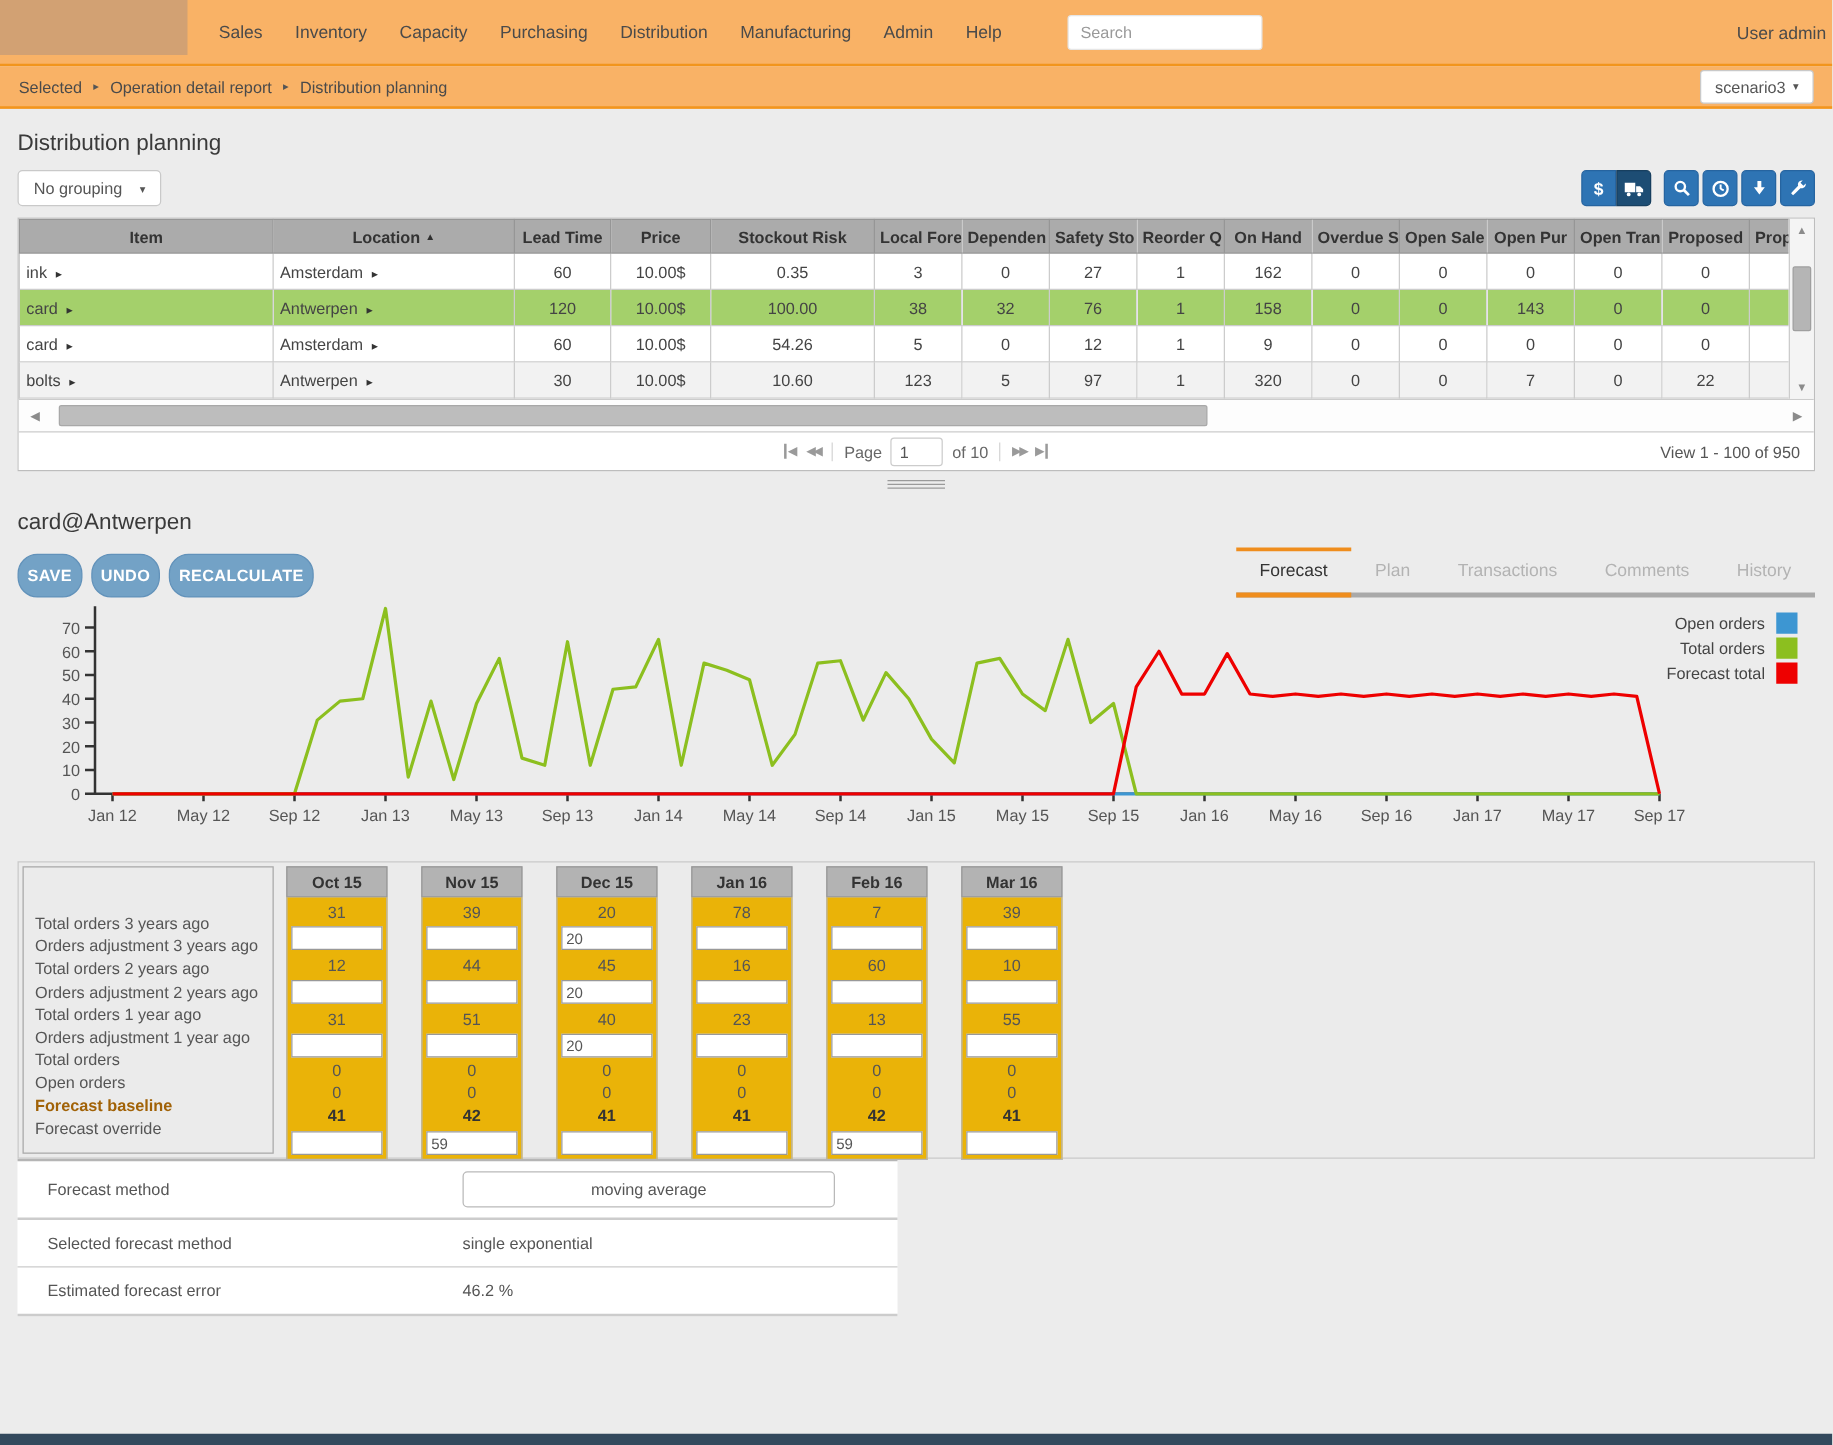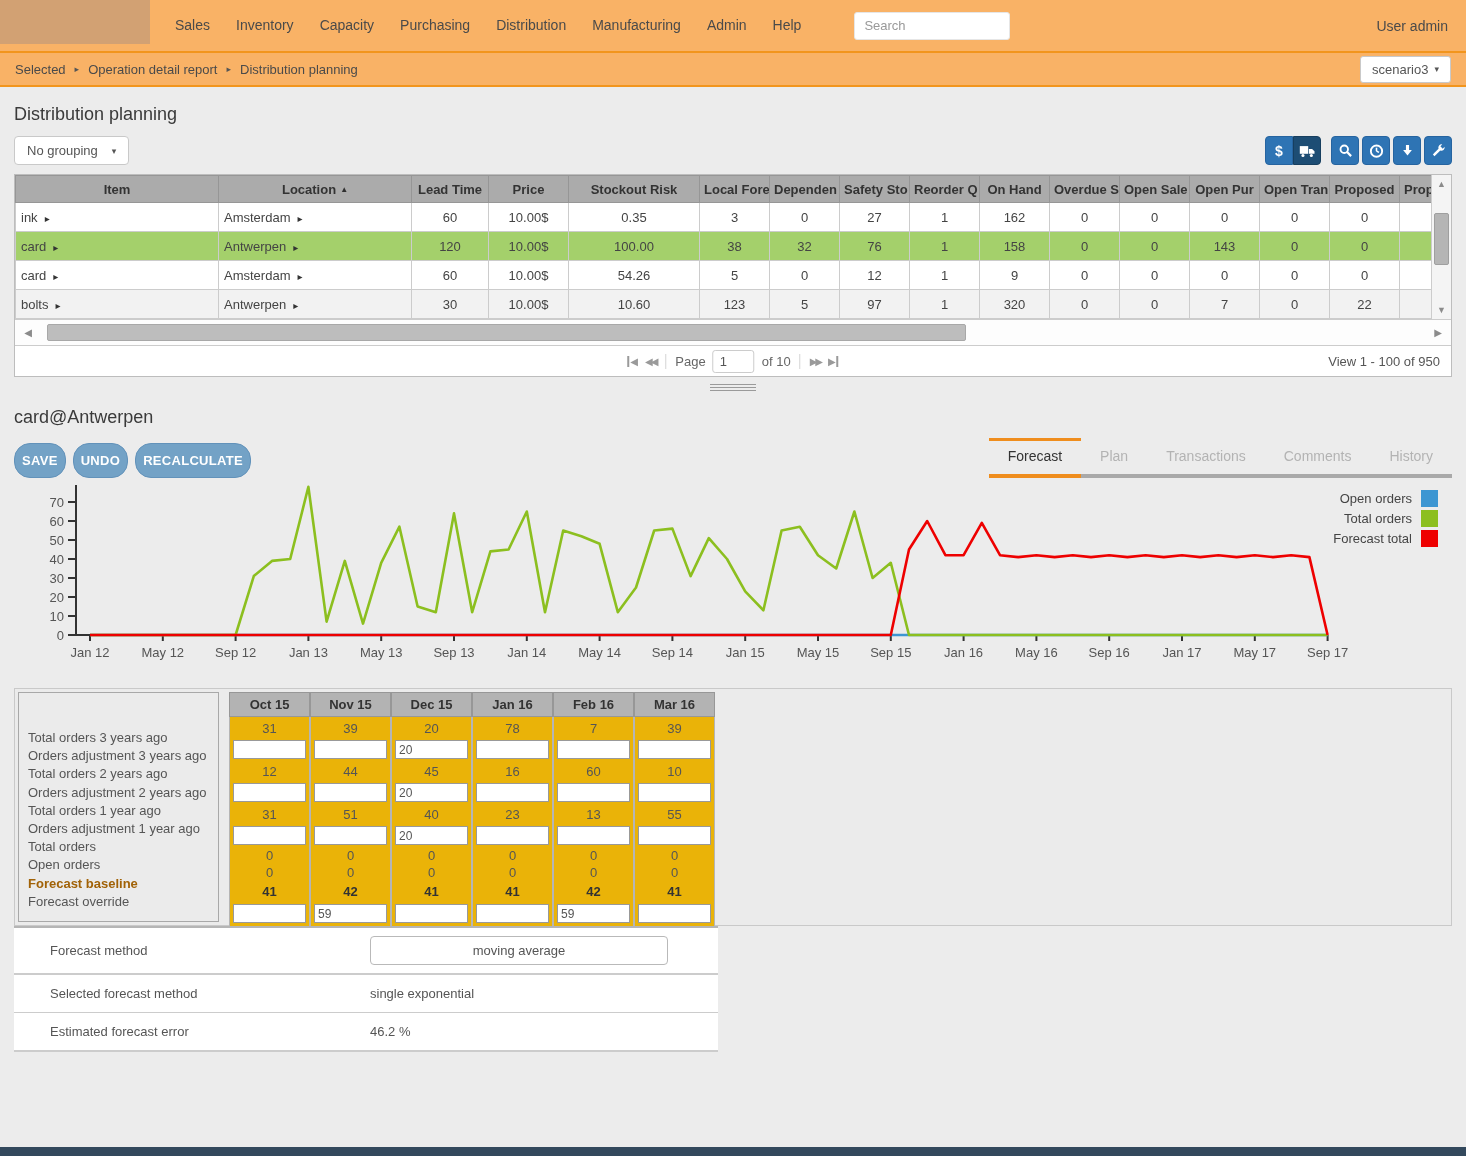--- a/index.html
+++ b/index.html
@@ -6,21 +6,21 @@
   body{font-family:"Liberation Sans",sans-serif;background:#ececec;}
   .app{position:relative;width:1466px;height:1156px;background:#ececec;overflow:hidden}
 
   
   .topbar{height:53px;background:#f9b266;border-bottom:2px solid #f2951d;display:flex;align-items:center}
   .logo{width:150px;height:44px;background:#d2a173;align-self:flex-start;cursor:pointer}
   .menu{display:flex;align-items:center;margin-left:12px}
   .nav-item{padding:0 13px;font-size:14px;color:#4a4a4a;cursor:pointer;line-height:51px}
   .search{margin-left:40px;width:156px;height:28px;border:1px solid #e6e6e6;border-radius:3px;padding:0 9px;font-size:13px;color:#666;font-family:"Liberation Sans",sans-serif}
   .search::placeholder{color:#999}
-  .user{margin-left:auto;margin-right:18px;font-size:14px;color:#4a4a4a;cursor:pointer}
+  .user{margin-left:auto;margin-right:5px;font-size:14px;color:#4a4a4a;cursor:pointer}
 
   
   .breadbar{height:34px;background:#f9b266;border-bottom:2px solid #f2951d;display:flex;align-items:center;padding:0 15px;font-size:13px;color:#4a4a4a}
   .crumb{cursor:pointer}
   .crumb-sep{margin:0 9px;font-size:9px;color:#555}
   .scenario-btn{margin-left:auto;background:#fff;border:1px solid #c9c9c9;border-radius:3px;height:27px;padding:0 11px;font-size:13px;color:#555;display:flex;align-items:center;gap:6px;cursor:pointer}
   .caret{font-size:9px;color:#555}
 
   main{padding:0 14px}
   .page-title{font-size:18px;font-weight:500;color:#3a3a3a;margin:17px 0 11px}
@@ -99,21 +99,21 @@
   .fc-val.sm{height:17px}
   .fc-val.bold{font-weight:bold;color:#333;height:21px}
   .fc-inp{height:23px;display:flex;align-items:center;justify-content:center}
   .fc-inp input{width:73px;height:19px;border:1px solid #999;font-size:12px;color:#555;padding:0 3px;font-family:"Liberation Sans",sans-serif}
 
   
   .params-title{font-size:16px;font-weight:500;color:#3a3a3a;margin:26px 0 9px}
   .params-table{width:704px;background:#fff;border-top:2px solid #b5b5b5;font-size:13px;color:#555;border-bottom:1px solid #ccc}
   .params-row{display:flex;align-items:center;border-bottom:1px solid #ccc;min-height:38px}
   .params-row.tall{min-height:47px;border-bottom-width:2px}
-  .params-label{width:356px;padding-left:36px}
+  .params-label{width:356px;padding-left:24px}
   .params-value{flex:1}
   .method-btn{width:298px;height:29px;background:#fff;border:1px solid #b9b9b9;border-radius:4px;font-size:13px;color:#555;cursor:pointer;font-family:"Liberation Sans",sans-serif}
   .bottom-strip{position:absolute;left:0;right:0;bottom:0;height:9px;background:#33495d}
 </style>
 </head>
 <body>
 
 <div class="app">
 
   <header class="topbar">
@@ -442,21 +442,21 @@
           <div class="fc-label">Orders adjustment 3 years ago</div>
           <div class="fc-label">Total orders 2 years ago</div>
           <div class="fc-label">Orders adjustment 2 years ago</div>
           <div class="fc-label">Total orders 1 year ago</div>
           <div class="fc-label">Orders adjustment 1 year ago</div>
           <div class="fc-label">Total orders</div>
           <div class="fc-label">Open orders</div>
           <div class="fc-label bold">Forecast baseline</div>
           <div class="fc-label">Forecast override</div>
         </div>
-      <div style="display:flex;gap:0" id="fc-cols">
+      <div style="display:flex;gap:27px" id="fc-cols">
           <div class="fc-col">
             <div class="fc-head">Oct 15</div>
             <div class="fc-body">
               <div class="fc-val">31</div>
               <div class="fc-inp">
                 <input style="">
               </div>
               <div class="fc-val">12</div>
               <div class="fc-inp">
                 <input style="">

